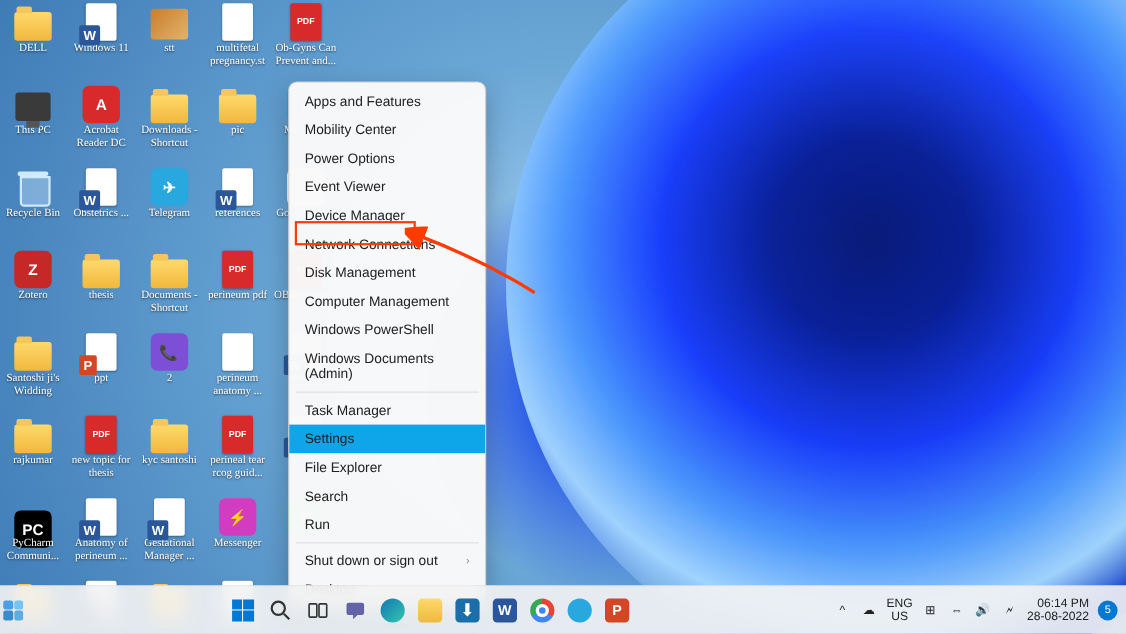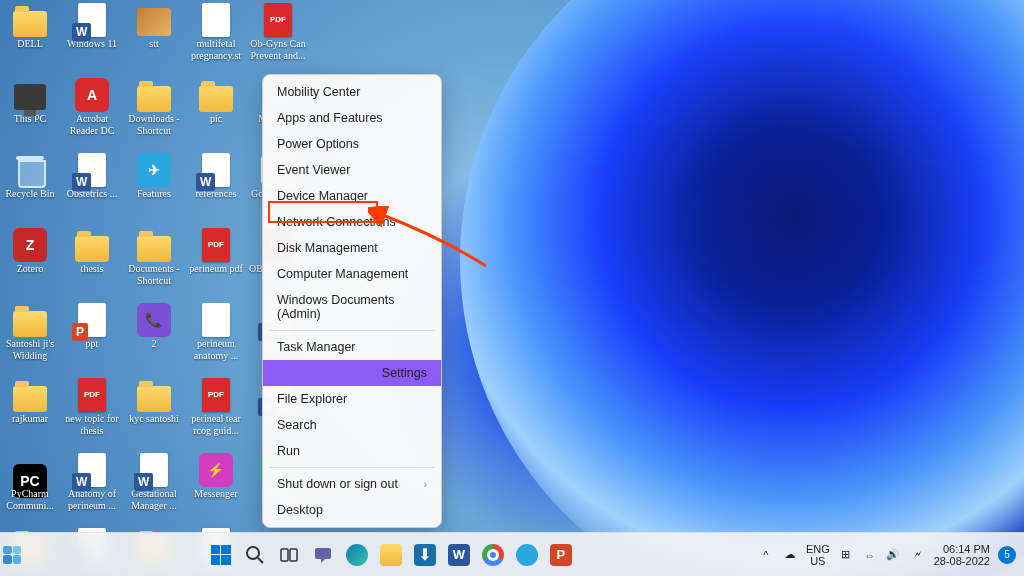--- a/index.html
+++ b/index.html
@@ -47,21 +47,21 @@
   .bin::after{content:""; position:absolute; left:1px; top:2px; width:28px; height:4px; background:#cfe9ff; border-radius:2px;}
   .pc { width:32px; height:26px; background:#3a3a3a; border-radius:3px; position:relative; margin-top:4px;}
   .pc::after{content:"";position:absolute;left:10px;top:26px;width:12px;height:6px;background:#555;}
   .img { width:34px; height:28px; border-radius:3px; margin-top:4px; background:linear-gradient(135deg,#c97d2e,#e3b469);}
 
   
   .ctxmenu { position:absolute; left:262px; top:74px; width:180px;
     background:rgba(249,249,249,.98); border:1px solid #ccc; border-radius:8px;
     box-shadow:0 8px 24px rgba(0,0,0,.25); padding:4px 0; font-size:12.5px; color:#222; }
   .ctxmenu .mi { padding:6px 14px; cursor:pointer; display:flex; align-items:center; justify-content:space-between;}
-  .ctxmenu .mi.hov { background:#8b5cf6;justify-content:flex-end; }
+  .ctxmenu .mi.hov { background:#0ea5e9; }
   .ctxmenu .sep { height:1px; background:#ddd; margin:3px 6px; }
   .ctxmenu .mi .chev { color:#888; font-size:10px; }
   .highlight-box { position:absolute; left:268px; top:201px; width:110px; height:22px;
     border:2px solid #ff3b00; pointer-events:none; z-index:20;}
 
   
   .arrow { position:absolute; left:368px; top:206px; width:120px; height:70px; pointer-events:none; z-index:20;}
 
   
   .taskbar { position:absolute; left:0; bottom:0; width:100%; height:44px;
@@ -163,21 +163,21 @@
     <div class="dicon">
       <div class="ico">
         <div class="doc word"></div>
       </div>
       <div class="lbl">Obstetrics ...</div>
     </div>
     <div class="dicon">
       <div class="ico">
         <div class="sqapp" style="background: rgb(41, 167, 223);">✈</div>
       </div>
-      <div class="lbl">Features</div>
+      <div class="lbl">Telegram</div>
     </div>
     <div class="dicon">
       <div class="ico">
         <div class="doc word"></div>
       </div>
       <div class="lbl">references</div>
     </div>
     <div class="dicon">
       <div class="ico">
         <div class="sqapp" style="background: rgb(255, 255, 255);">G</div>
@@ -326,42 +326,45 @@
       <div class="ico">
         <div class="doc"></div>
       </div>
       <div class="lbl">santoshi sign</div>
     </div>
     <div></div>
   </div>
 
 <div class="ctxmenu" id="ctxmenu">
     <div class="mi">
+      <span>Apps and Features</span>
+    </div>
+    <div class="mi">
       <span>Mobility Center</span>
     </div>
     <div class="mi">
-      <span>Apps and Features</span>
-    </div>
-    <div class="mi">
       <span>Power Options</span>
     </div>
     <div class="mi">
       <span>Event Viewer</span>
     </div>
     <div class="mi">
       <span>Device Manager</span>
     </div>
     <div class="mi">
       <span>Network Connections</span>
     </div>
     <div class="mi">
       <span>Disk Management</span>
     </div>
     <div class="mi">
       <span>Computer Management</span>
+    </div>
+    <div class="mi">
+      <span>Windows PowerShell</span>
     </div>
     <div class="mi">
       <span>Windows Documents (Admin)</span>
     </div>
     <div class="sep"></div>
     <div class="mi">
       <span>Task Manager</span>
     </div>
     <div class="mi hov">
       <span>Settings</span>

